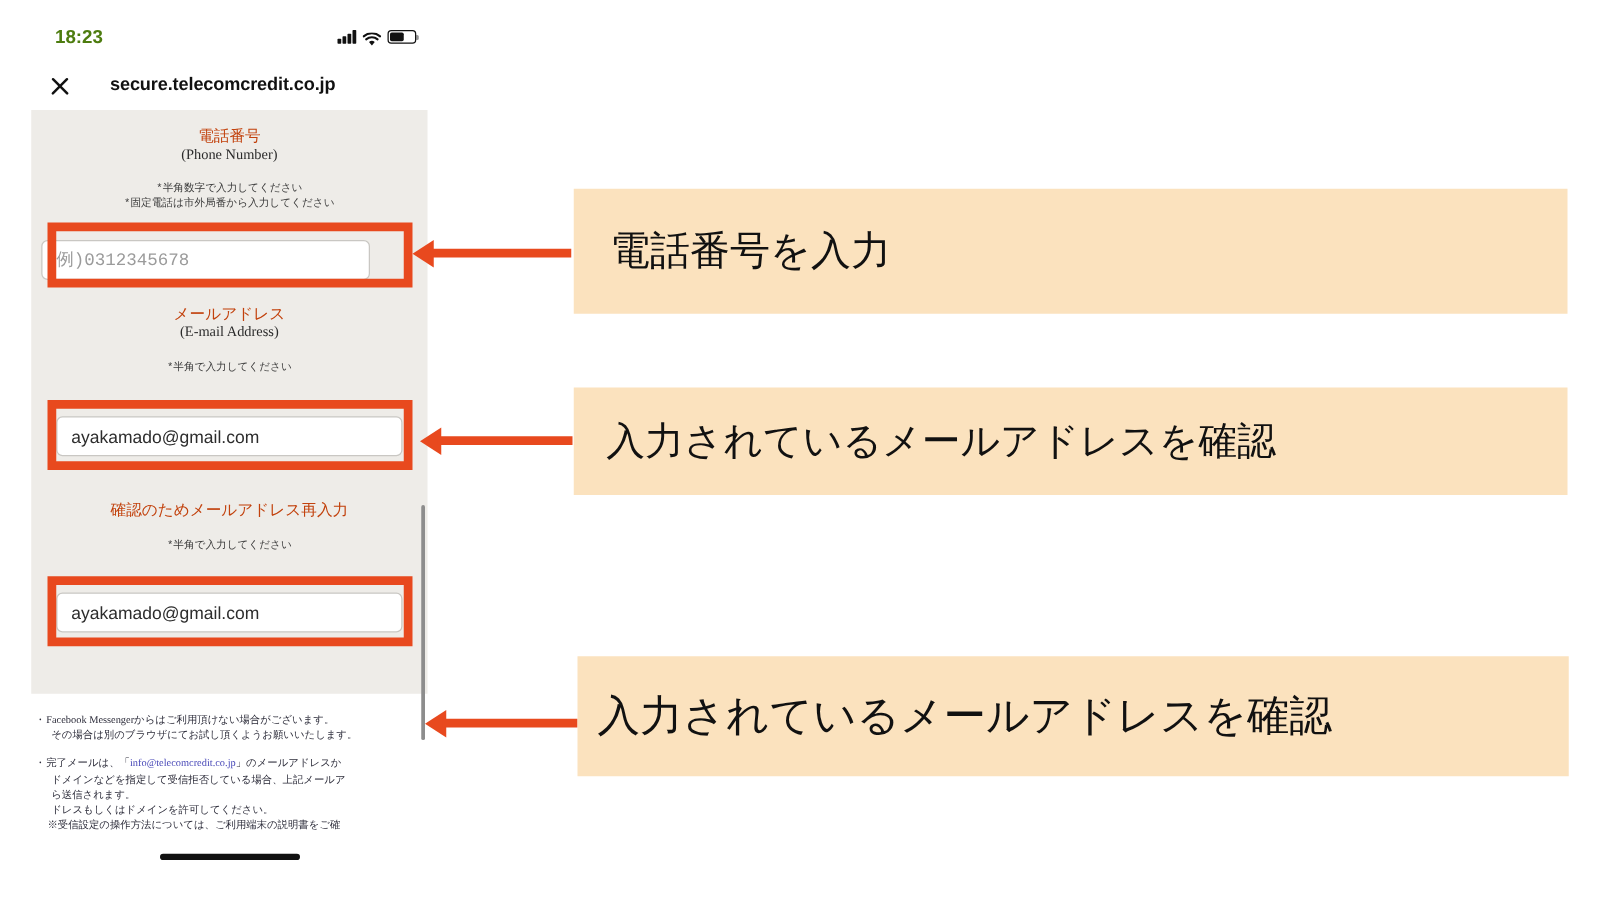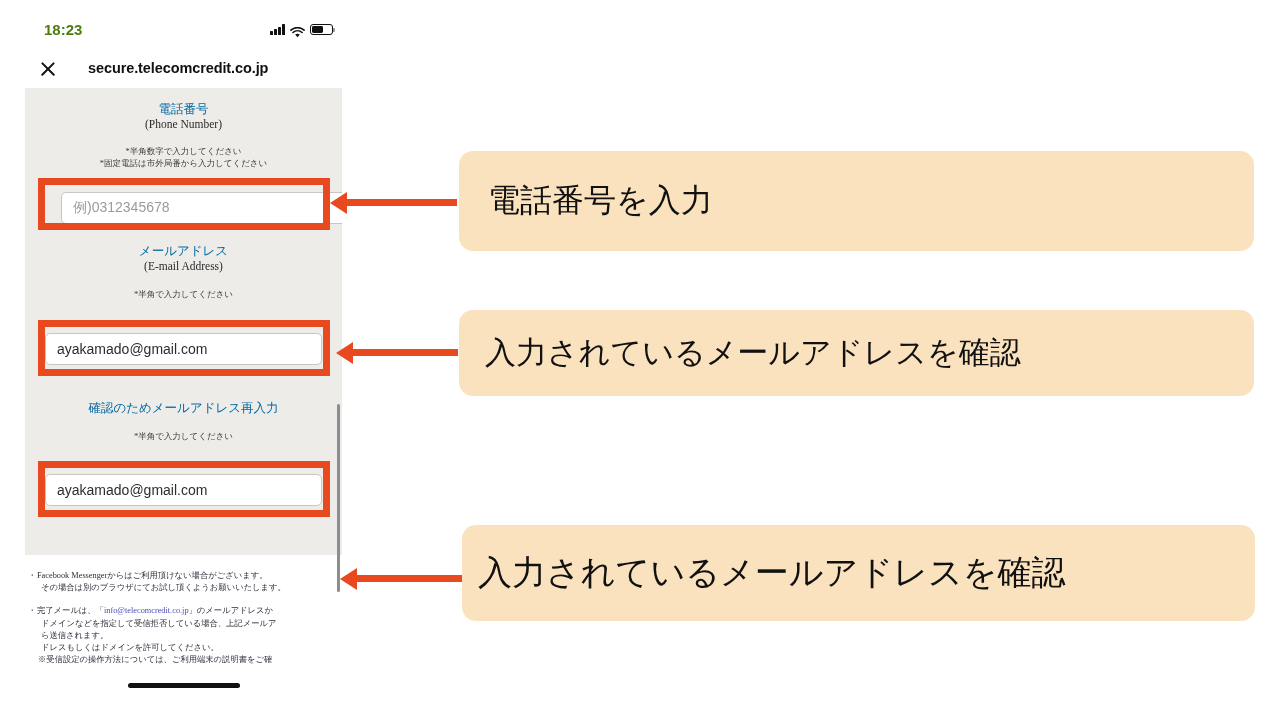--- a/index.html
+++ b/index.html
@@ -134,33 +134,33 @@
     height: 467px;
     background: #EEECE8;
     overflow: hidden;
   }
 
   .field-group { position: absolute; left: 0; width: 317px; text-align: center; }
 
   .field-title-ja {
     font-family: "Liberation Serif", "DejaVu Serif", serif;
     font-size: 12.5px;
-    color: #0369a1;
+    color: #c2410c;
     line-height: 15px;
     white-space: nowrap;
   }
   .field-title-en {
     font-family: "Liberation Serif", "DejaVu Serif", serif;
     font-size: 11.5px;
     color: #2b2b2b;
     line-height: 14px;
     white-space: nowrap;
   }
   .field-hint {
-    font-family: Liberation Serif, serif;
+    font-family: Liberation Mono, monospace;
     font-size: 8.5px;
     color: #3a3a3a;
     line-height: 12px;
     white-space: nowrap;
   }
 
   .text-input {
     position: absolute;
     height: 32px;
     background: #ffffff;
@@ -232,21 +232,20 @@
     border-radius: 3px;
   }
 
   
   .callout {
     position: absolute;
     background: #FBE2BE;
     display: flex;
     align-items: center;
     box-sizing: border-box;
-    border-radius: 14px;
   }
   .callout span {
     font-family: "DejaVu Sans", "Liberation Sans", sans-serif;
     color: #111111;
     white-space: nowrap;
   }
 
   .arrow { position: absolute; height: 0; }
   .arrow .shaft {
     position: absolute;
@@ -299,21 +298,21 @@
 
     <div class="viewport">
 
       <div class="field-group" style="top:14px;">
         <div class="field-title-ja">電話番号</div>
         <div class="field-title-en">(Phone Number)</div>
         <div style="height:14px"></div>
         <div class="field-hint">*半角数字で入力してください</div>
         <div class="field-hint">*固定電話は市外局番から入力してください</div>
       </div>
-      <div class="text-input placeholder" style="left:36px; top:104px; width:299px;">例)0312345678</div>
+      <div class="text-input placeholder" style="left:8px; top:104px; width:263px;font-family:Liberation Mono, monospace;">例)0312345678</div>
 
       <div class="field-group" style="top:156px;">
         <div class="field-title-ja">メールアドレス</div>
         <div class="field-title-en">(E-mail Address)</div>
         <div style="height:15px"></div>
         <div class="field-hint">*半角で入力してください</div>
       </div>
       <div class="text-input" style="left:20px; top:245px; width:277px;">ayakamado@gmail.com</div>
 
       <div class="field-group" style="top:313px;">

